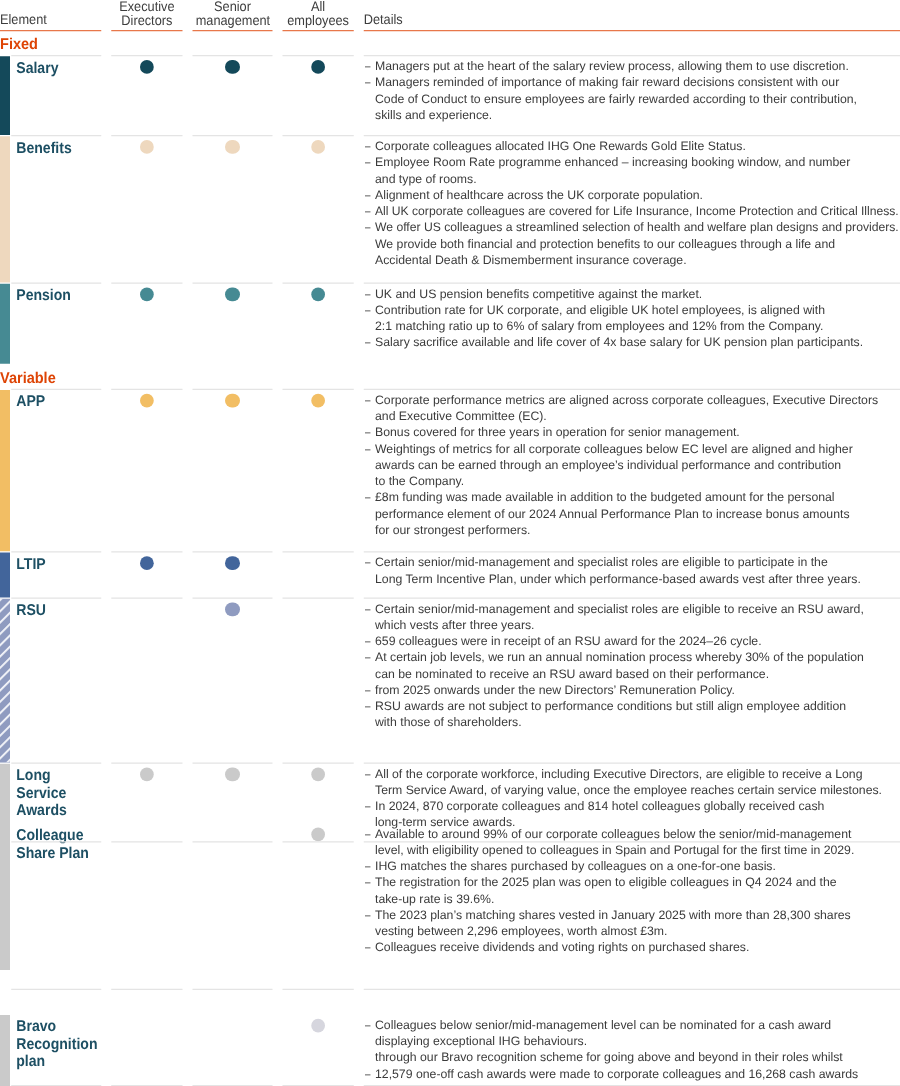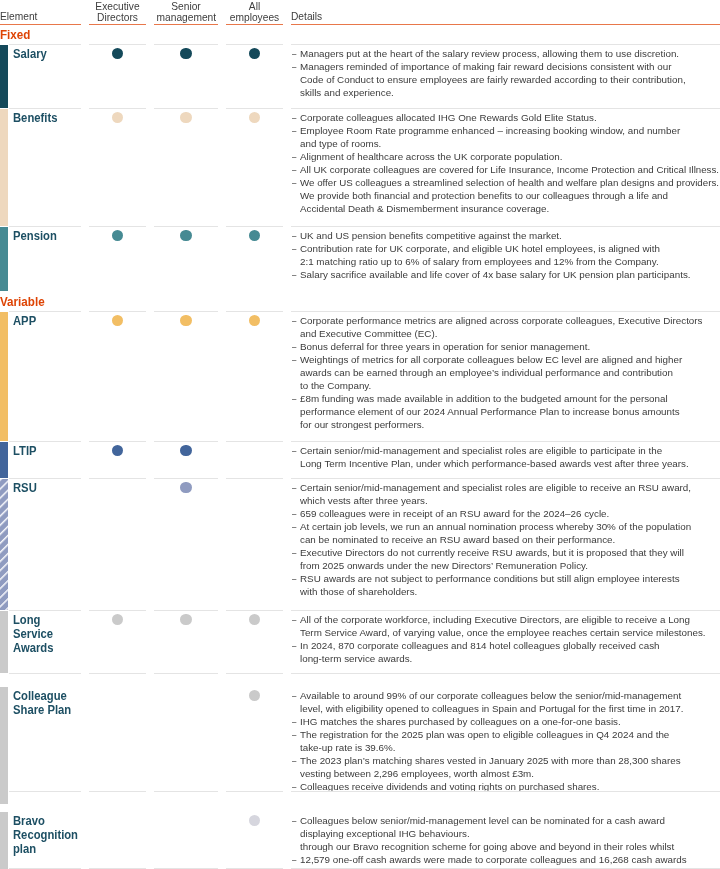--- a/index.html
+++ b/index.html
@@ -137,21 +137,21 @@
 <div class="dot" style="left:180.35px;background:#F2BE64;"></div>
 <div class="dot" style="left:248.85px;background:#F2BE64;"></div>
 <div class="det">
 <div class="b">
           <span class="dsh">–</span>
 <div class="ln">Corporate performance metrics are aligned across corporate colleagues, Executive Directors</div>
 <div class="ln">and Executive Committee (EC).</div>
 </div>
 <div class="b">
           <span class="dsh">–</span>
-<div class="ln">Bonus deferral for three years in operation for senior management.</div>
+<div class="ln">Bonus covered for three years in operation for senior management.</div>
 </div>
 <div class="b">
           <span class="dsh">–</span>
 <div class="ln">Weightings of metrics for all corporate colleagues below EC level are aligned and higher</div>
 <div class="ln">awards can be earned through an employee’s individual performance and contribution</div>
 <div class="ln">to the Company.</div>
 </div>
 <div class="b">
           <span class="dsh">–</span>
 <div class="ln">£8m funding was made available in addition to the budgeted amount for the personal</div>
@@ -201,26 +201,25 @@
           <span class="dsh">–</span>
 <div class="ln">659 colleagues were in receipt of an RSU award for the 2024–26 cycle.</div>
 </div>
 <div class="b">
           <span class="dsh">–</span>
 <div class="ln">At certain job levels, we run an annual nomination process whereby 30% of the population</div>
 <div class="ln">can be nominated to receive an RSU award based on their performance.</div>
 </div>
 <div class="b">
           <span class="dsh">–</span>
-<div class="ln">Executive Directors do not currently receive RSU awards, but it is proposed that they will</div>
 <div class="ln">from 2025 onwards under the new Directors’ Remuneration Policy.</div>
 </div>
 <div class="b">
           <span class="dsh">–</span>
-<div class="ln">RSU awards are not subject to performance conditions but still align employee interests</div>
+<div class="ln">RSU awards are not subject to performance conditions but still align employee addition</div>
 <div class="ln">with those of shareholders.</div>
 </div>
 </div>
 </div>
 <div class="row" style="top:611px;height:62px;">
 <div class="bar" style="background:#CACACA;"></div>
 <div class="elname">
 <div>Long</div>
 <div>Service</div>
 <div>Awards</div>
@@ -234,32 +233,32 @@
 <div class="ln">All of the corporate workforce, including Executive Directors, are eligible to receive a Long</div>
 <div class="ln">Term Service Award, of varying value, once the employee reaches certain service milestones.</div>
 </div>
 <div class="b">
           <span class="dsh">–</span>
 <div class="ln">In 2024, 870 corporate colleagues and 814 hotel colleagues globally received cash</div>
 <div class="ln">long-term service awards.</div>
 </div>
 </div>
 </div>
-<div class="row" style="top:687px;height:117px;">
+<div class="row" style="top:659px;height:117px;">
 <div class="bar" style="background:#CACACA;"></div>
 <div class="elname">
 <div>Colleague</div>
 <div>Share Plan</div>
 </div>
 <div class="dot" style="left:248.85px;background:#CACACA;"></div>
 <div class="det">
 <div class="b">
           <span class="dsh">–</span>
 <div class="ln">Available to around 99% of our corporate colleagues below the senior/mid-management</div>
-<div class="ln">level, with eligibility opened to colleagues in Spain and Portugal for the first time in 2017.</div>
+<div class="ln">level, with eligibility opened to colleagues in Spain and Portugal for the first time in 2029.</div>
 </div>
 <div class="b">
           <span class="dsh">–</span>
 <div class="ln">IHG matches the shares purchased by colleagues on a one-for-one basis.</div>
 </div>
 <div class="b">
           <span class="dsh">–</span>
 <div class="ln">The registration for the 2025 plan was open to eligible colleagues in Q4 2024 and the</div>
 <div class="ln">take-up rate is 39.6%.</div>
 </div>

